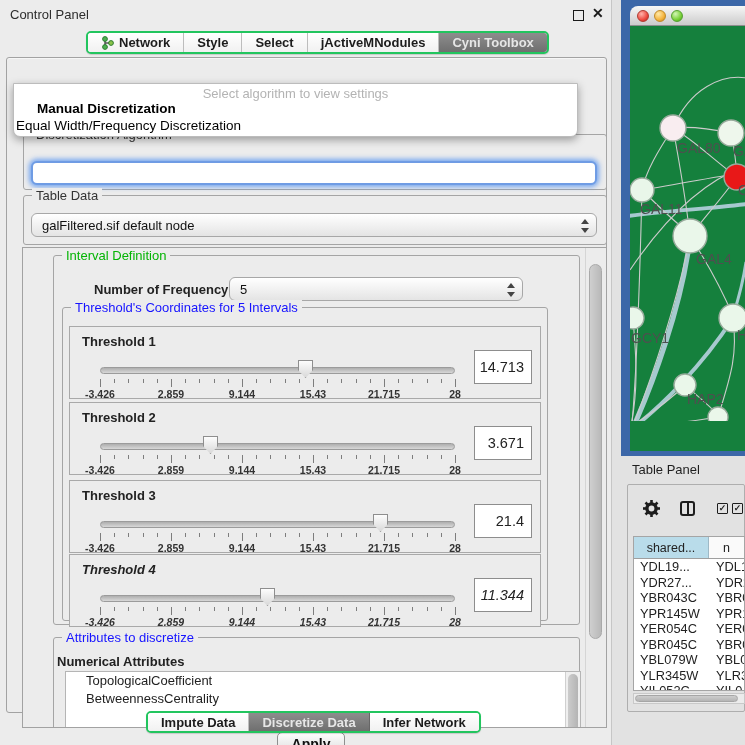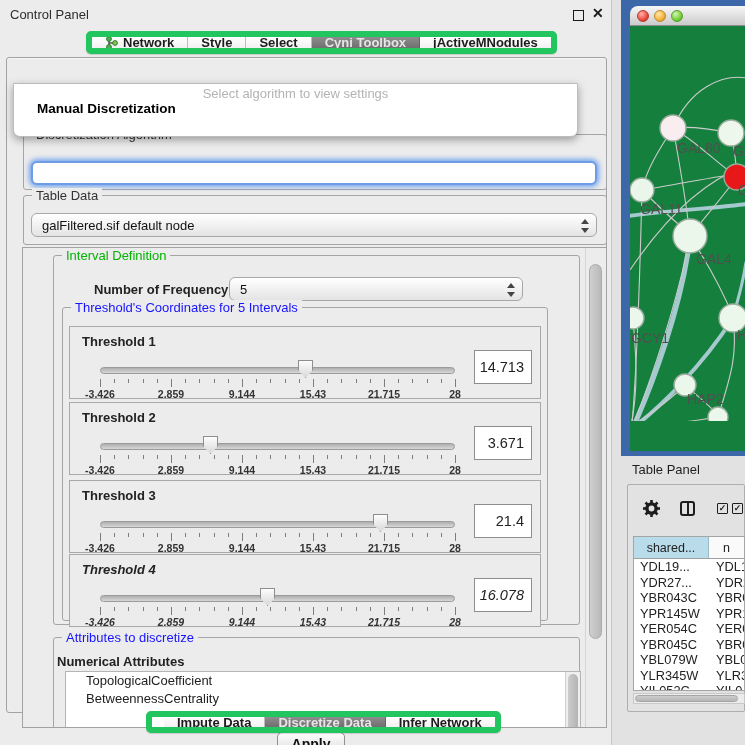--- a/index.html
+++ b/index.html
@@ -7,29 +7,29 @@
   body { font-family:"Liberation Sans",sans-serif; background:#e2e2e2; position:relative; color:#222; }
   .abs { position:absolute; }
 
   
   #left-pane { left:0; top:0; width:612px; height:745px; background:#ececec; border-right:1px solid #c6c6c6; }
   #panel-title { left:10px; top:7px; font-size:13px; color:#2d2d2d; }
   #win-float { left:573px; top:10px; width:11px; height:11px; border:1.6px solid #1a1a1a; background:transparent; }
   #win-close { left:592px; top:5px; font-size:14px; font-weight:bold; color:#1a1a1a; }
 
   
-  .seg { display:flex; border:6px solid #22c55e; border-radius:5px; overflow:hidden; background:#fff;
+  .seg { display:flex; border:2px solid #22c55e; border-radius:5px; overflow:hidden; background:#fff;
          box-shadow:0 1px 1px rgba(0,0,0,.15); height:23px; }
   .seg .tab { display:flex; align-items:center; justify-content:center; gap:5px; padding:0 13px;
          font-size:13px; font-weight:bold; color:#1c1c1c; background:linear-gradient(#ffffff,#f1f1f1);
          border-right:1px solid #bdbdbd; white-space:nowrap; cursor:default; }
   .seg .tab:last-child { border-right:none; }
   .seg .tab.sel { background:linear-gradient(#8d8d8d,#6f6f6f); color:#e6e6e6; border-right-color:#666; }
   #top-tabs { left:86px; top:31px; }
-  #bottom-tabs { left:146px; top:711px; height:22px;padding-left:12px; }
+  #bottom-tabs { left:146px; top:711px; height:22px; }
 
   #content-frame { left:6px; top:57px; width:601px; height:656px; border:1px solid #a2a2a2; border-radius:3px;
                    background:#ececec; box-shadow:inset 0 1px 0 #f6f6f6; }
 
   .group { position:absolute; border:1px solid #a5a5a5; border-radius:3px; }
   .group > .gtitle { position:absolute; top:-8px; left:8px; background:#ececec; padding:0 4px; font-size:13px; }
   .gtitle.green { color:#04b404; }
   .gtitle.blue  { color:#1613ff; }
   .gtitle.plain { color:#333; }
 
@@ -147,25 +147,25 @@
           </svg>
         </span>
         <span>Network</span>
       </div>
       <div class="tab">
         <span>Style</span>
       </div>
       <div class="tab">
         <span>Select</span>
       </div>
+      <div class="tab">
+        <span>jActiveMNodules</span>
+      </div>
       <div class="tab sel">
         <span>Cyni Toolbox</span>
-      </div>
-      <div class="tab">
-        <span>jActiveMNodules</span>
       </div>
     </div>
 
   <div id="content-frame" class="abs">
 
     <div id="grp-alg" class="group">
       <span class="gtitle plain">Discretization Algorithm</span>
     </div>
     <div id="combo-alg" class="abs combo"></div>
 
@@ -355,21 +355,21 @@
                     <i style="left:355.0px;height:8px"></i>
                   </div>
                   <div class="tlabs">
                     <b style="left:0px">-3.426</b>
                     <b style="left:71px">2.859</b>
                     <b style="left:142px">9.144</b>
                     <b style="left:213px">15.43</b>
                     <b style="left:284px">21.715</b>
                     <b style="left:355px">28</b>
                   </div>
-                  <div class="val">16.078</div>
+                  <div class="val">11.344</div>
                 </div>
               </div>
           </div>
         </div>
 
         <div id="grp-attrs" class="group">
           <span class="gtitle blue">Attributes to discretize</span>
         </div>
         <span id="lbl-numattr">Numerical Attributes</span>
         <div id="attr-list">
@@ -401,20 +401,21 @@
       <div class="tab">
         <span>Infer Network</span>
       </div>
     </div>
 </div>
 
 <div id="popup" class="abs">
   <div class="hint">Select algorithm to view settings</div>
   <div id="popup-opts">
       <div class="opt bold">Manual Discretization</div>
+      <div class="opt">Equal Width/Frequency Discretization</div>
     </div>
 </div>
 
 <div id="net-frame" class="abs">
   <div id="mac-bar">
     <span class="light red"></span>
     <span class="light yel"></span>
     <span class="light grn"></span>
   </div>
   <div id="net-canvas">

